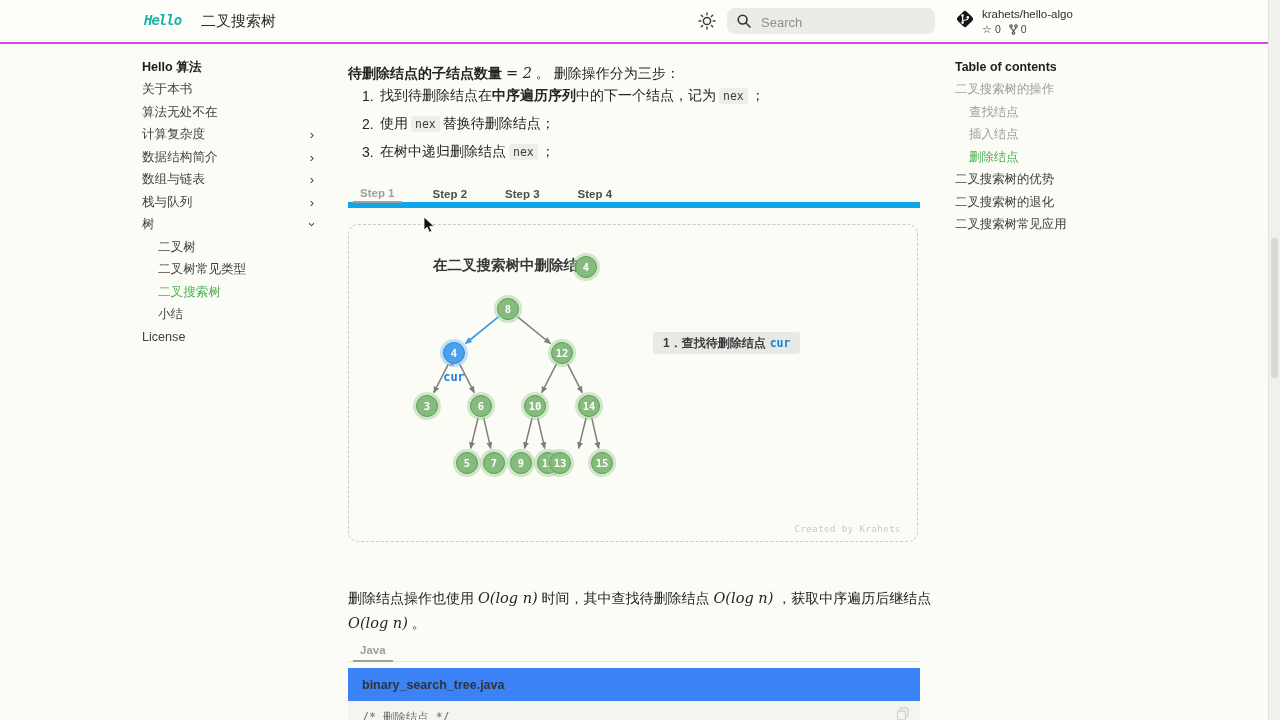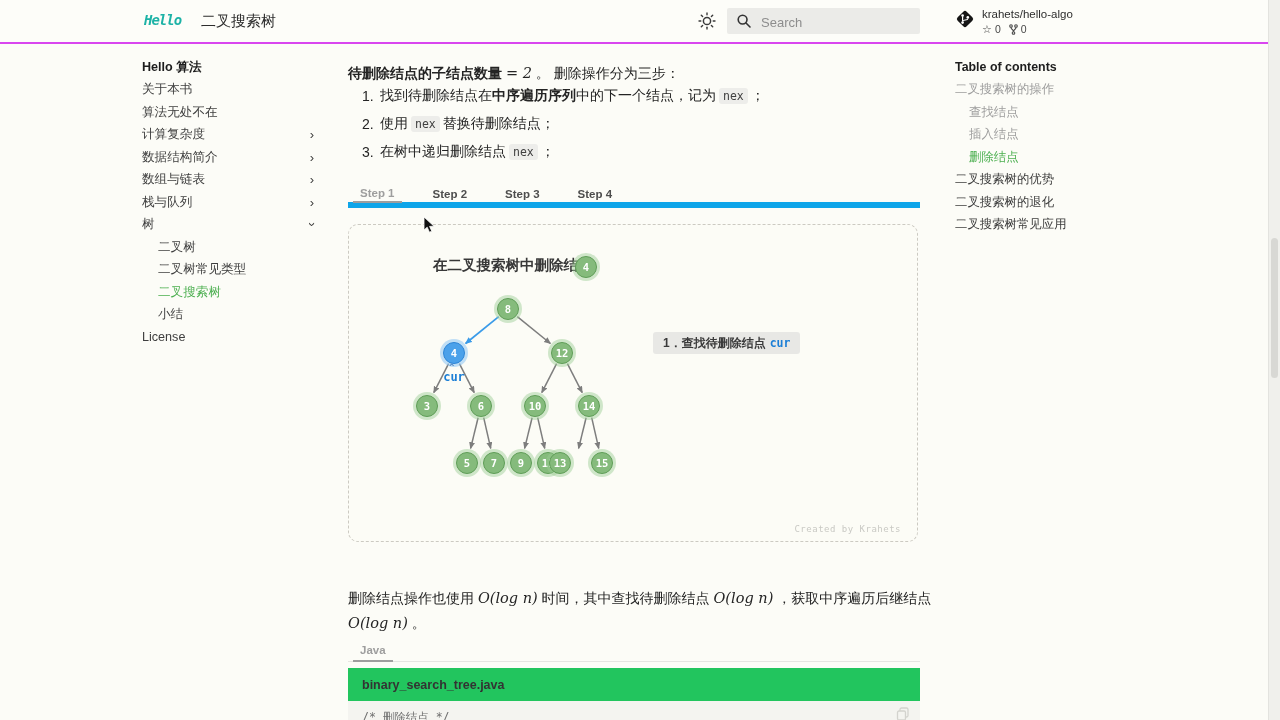--- a/index.html
+++ b/index.html
@@ -4,21 +4,21 @@
 <style>
   html,body{margin:0;padding:0;background:#e8e8e8;}
   .stage{position:relative;width:1280px;height:720px;overflow:hidden;background:#fcfcf7;
          font-family:"Liberation Sans","DejaVu Sans",sans-serif;color:#2e2e2e;}
   
   .hdr{position:absolute;left:0;top:0;width:1280px;height:42px;background:#fdfdf9;border-bottom:2px solid #d946ef;}
   .logo{position:absolute;left:144px;top:12px;font-family:"DejaVu Sans Mono",monospace;font-weight:700;
         font-style:italic;font-size:14px;color:#1cb2a6;letter-spacing:-1px;}
   .hdr-title{position:absolute;left:201px;top:12px;font-size:15px;color:#2d2d2d;}
   .iconbtn{position:absolute;cursor:pointer;}
-  .search{position:absolute;left:727px;top:8px;width:193px;height:26px;background:#ebebe8;border-radius:2px;}
+  .search{position:absolute;left:727px;top:8px;width:208px;height:26px;background:#ebebe8;border-radius:8px;}
   .search input{position:absolute;left:32px;top:0;width:150px;height:26px;border:none;background:transparent;
         font-size:13px;color:#5f5f5f;outline:none;font-family:inherit;}
   .search input::placeholder{color:#8d8d8d;}
   .search svg{position:absolute;left:9px;top:5px;}
   .repo{position:absolute;left:952px;top:4px;width:180px;height:34px;cursor:pointer;}
   .repo-name{position:absolute;left:30px;top:4px;font-size:11.5px;color:#2d2d2d;}
   .repo-stats{position:absolute;left:30px;top:19px;font-size:10.5px;color:#474747;display:flex;align-items:center;gap:3px;}
   .repo-stats .st{font-size:11px;line-height:10px;}
   
   .snav{position:absolute;left:142px;top:56px;width:172px;font-size:12.6px;color:#3e3e3e;}
@@ -60,21 +60,21 @@
              font:700 12px "DejaVu Sans Mono",monospace;color:#1c7fd6;}
   .fig-caption{position:absolute;left:304px;top:107px;height:22px;padding:0 10px;background:#e8e8e5;border-radius:3px;
                display:flex;align-items:center;font-size:12px;font-weight:700;color:#3a3a3a;white-space:pre;}
   .fig-caption .ccode{font-family:"DejaVu Sans Mono",monospace;font-size:11.5px;color:#1c7fd6;margin-left:4px;}
   .fig-credit{position:absolute;right:16px;top:299px;font:9px "DejaVu Sans Mono",monospace;color:#c9c9c4;letter-spacing:.5px;}
   .p2{position:absolute;left:0;top:526px;font-size:14px;color:#242424;line-height:25px;white-space:nowrap;}
   
   .jtabs{position:absolute;left:0;top:593px;width:572px;height:23px;border-bottom:1px solid #e5e5e1;
          display:flex;padding-left:5px;box-sizing:border-box;}
   .codeblk{position:absolute;left:0;top:622px;width:572px;}
-  .code-hd{height:33px;background:#22c55e;display:flex;align-items:center;padding-left:14px;
+  .code-hd{height:33px;background:#3b82f6;display:flex;align-items:center;padding-left:14px;
            font-size:12.5px;font-weight:700;color:#333;}
   .code-bd{height:65px;background:#f4f4f0;position:relative;padding:9px 14px;box-sizing:border-box;
            font:11.5px "DejaVu Sans Mono",monospace;color:#6e6e6e;}
   .copy-ic{position:absolute;right:10px;top:6px;cursor:pointer;opacity:.55;}
   
   .sb{position:absolute;right:0;top:0;width:11px;height:720px;background:#f0f0ec;border-left:1px solid #e3e3df;}
   .sb-thumb{position:absolute;left:2px;width:7px;top:238px;height:140px;background:#d8d8d4;border-radius:4px;cursor:pointer;}
 </style>
 </head>
 <body>

